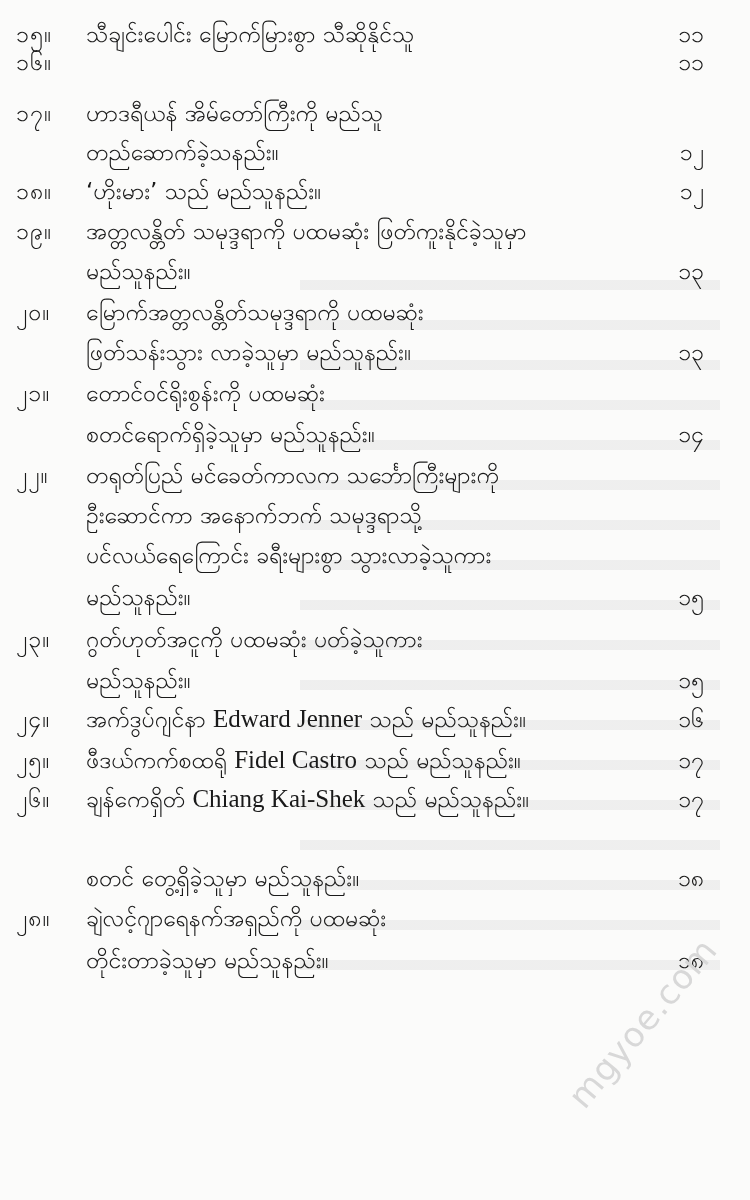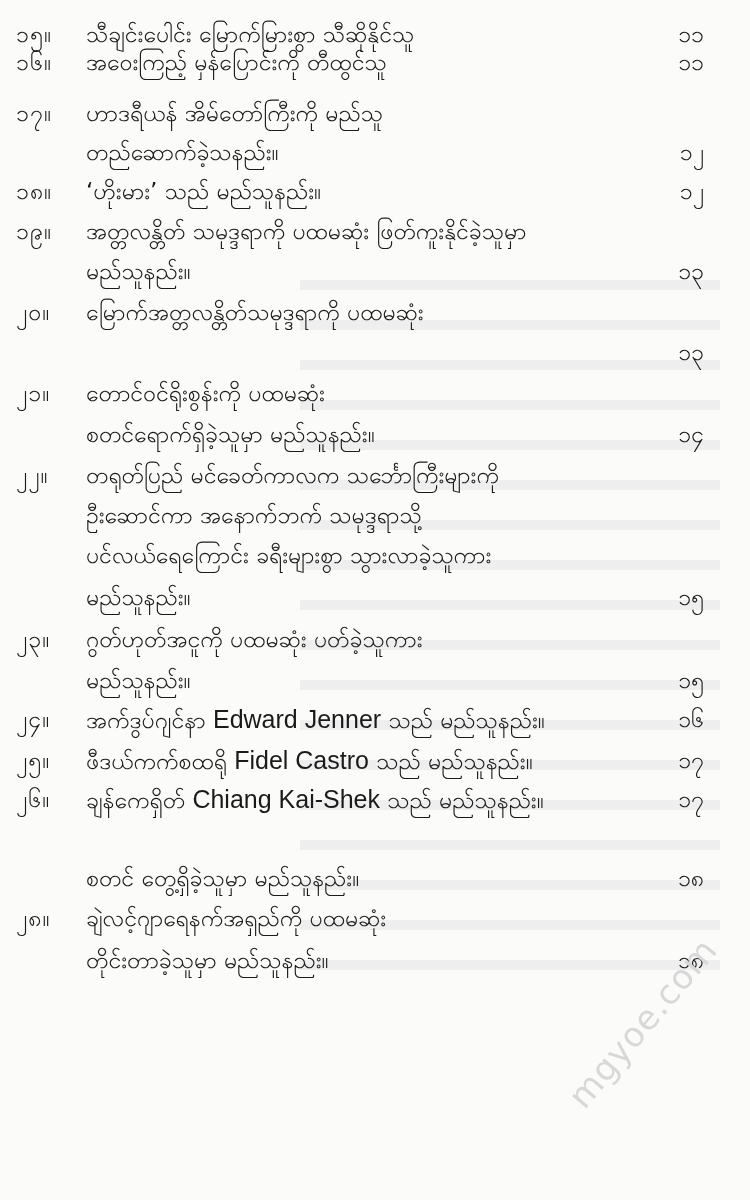--- a/index.html
+++ b/index.html
@@ -28,21 +28,21 @@
     }
     .text {
       position: absolute;
       left: 86px;
     }
     .page-no {
       position: absolute;
       right: 46px;
       text-align: center;
     }
-    .latin { font-family: Liberation Sans, sans-serif; font-size: 25px; }
+    .latin { font-family: Liberation Serif, serif; font-size: 25px; }
     .ghost {
       position: absolute; left: 300px; top: 280px; width: 420px; height: 700px;
       opacity: 0.05;
       background: repeating-linear-gradient(180deg, #000 0 10px, transparent 10px 40px);
       pointer-events: none;
     }
     .watermark {
       position: absolute;
       left: 560px; top: 1090px;
       transform: rotate(-50deg);
@@ -60,21 +60,20 @@
   <div class="ghost"></div>
 
   <div class="line" style="top:14px">
     <span class="num">၁၅။</span>
     <span class="text">သီချင်းပေါင်း မြောက်မြားစွာ သီဆိုနိုင်သူ</span>
     <span class="page-no">၁၁</span>
   </div>
 
   <div class="line" style="top:42px">
     <span class="num">၁၆။</span>
-    <span class="text">အဝေးကြည့် မှန်ပြောင်းကို တီထွင်သူ</span>
     <span class="page-no">၁၁</span>
   </div>
 
   <div class="line" style="top:93px">
     <span class="num">၁၇။</span>
     <span class="text">ဟာဒရီယန် အိမ်တော်ကြီးကို မည်သူ</span>
   </div>
   <div class="line" style="top:132px">
     <span class="text">တည်ဆောက်ခဲ့သနည်း။</span>
     <span class="page-no">၁၂</span>
@@ -93,20 +92,21 @@
   <div class="line" style="top:251px">
     <span class="text">မည်သူနည်း။</span>
     <span class="page-no">၁၃</span>
   </div>
 
   <div class="line" style="top:292px">
     <span class="num">၂၀။</span>
     <span class="text">မြောက်အတ္တလန္တိတ်သမုဒ္ဒရာကို ပထမဆုံး</span>
   </div>
   <div class="line" style="top:332px">
+    <span class="text">ဖြတ်သန်းသွား လာခဲ့သူမှာ မည်သူနည်း။</span>
     <span class="page-no">၁၃</span>
   </div>
 
   <div class="line" style="top:373px">
     <span class="num">၂၁။</span>
     <span class="text">တောင်ဝင်ရိုးစွန်းကို ပထမဆုံး</span>
   </div>
   <div class="line" style="top:414px">
     <span class="text">စတင်ရောက်ရှိခဲ့သူမှာ မည်သူနည်း။</span>
     <span class="page-no">၁၄</span>

